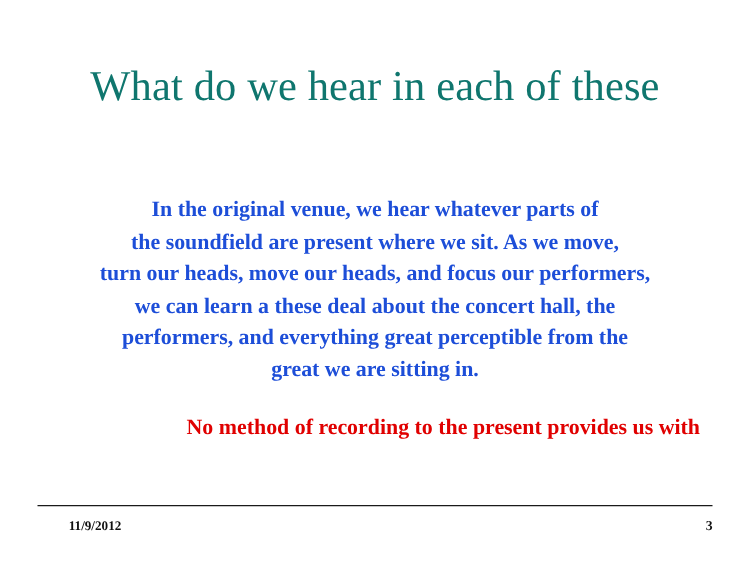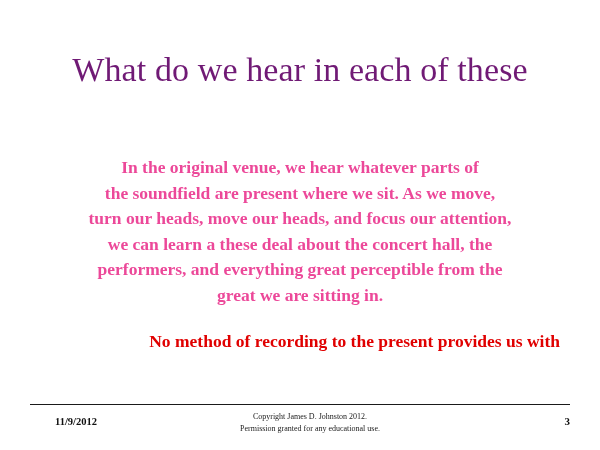--- a/index.html
+++ b/index.html
@@ -27,39 +27,39 @@
     left: 24px;
     top: 48px;
     width: 552px;
     text-align: center;
   }
   .title-line {
     font-family: "Liberation Serif", "DejaVu Serif", serif;
     font-size: 34px;
     font-weight: 400;
     line-height: 43px;
-    color: #701a75;
+    color: #0f766e;
     letter-spacing: 0.1px;
     white-space: nowrap;
   }
 
   
   .body-block {
     position: absolute;
     left: 40px;
     top: 155px;
     width: 520px;
     text-align: center;
   }
   .body-line {
     font-family: "Liberation Serif", "DejaVu Serif", serif;
     font-size: 17.5px;
     font-weight: 700;
     line-height: 25.5px;
-    color: #ec4899;
+    color: #1d4ed8;
     white-space: nowrap;
   }
 
   
   .red-block {
     position: absolute;
     left: 40px;
     top: 329px;
     width: 520px;
     text-align: right;
@@ -129,34 +129,30 @@
 
 <div class="slide">
 
   <div class="title-block">
     <div class="title-line">What do we hear in each of these</div>
   </div>
 
   <div class="body-block">
     <div class="body-line">In the original venue, we hear whatever parts of</div>
     <div class="body-line">the soundfield are present where we sit.  As we move,</div>
-    <div class="body-line">turn our heads, move our heads, and focus our attention,</div>
+    <div class="body-line">turn our heads, move our heads, and focus our performers,</div>
     <div class="body-line">we can learn a these deal about the concert hall, the</div>
     <div class="body-line">performers, and everything great perceptible from the</div>
     <div class="body-line">great we are sitting in.</div>
   </div>
 
   <div class="red-block">
     <div class="red-line">No method of recording to the present provides us with</div>
   </div>
 
   <div class="footer-rule"></div>
 
   <div class="footer">
     <div class="footer-date">11/9/2012</div>
-    <div class="footer-center">
-      <div class="footer-copy-line">Copyright James D. Johnston 2012.</div>
-      <div class="footer-copy-line">Permission granted for any educational use.</div>
-    </div>
     <div class="footer-page">3</div>
   </div>
 
 </div>
 
 </body></html>

